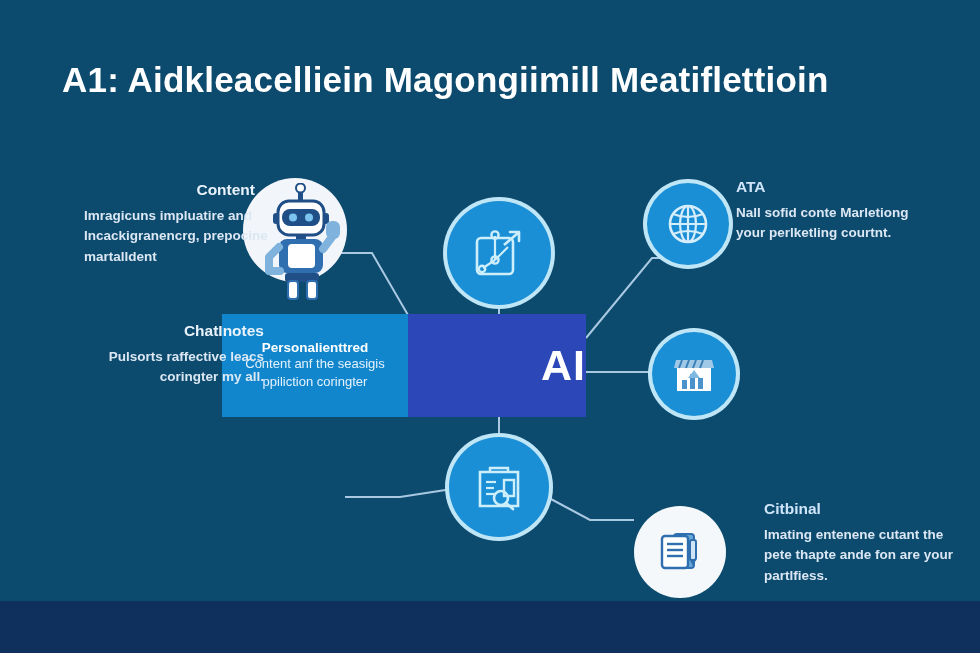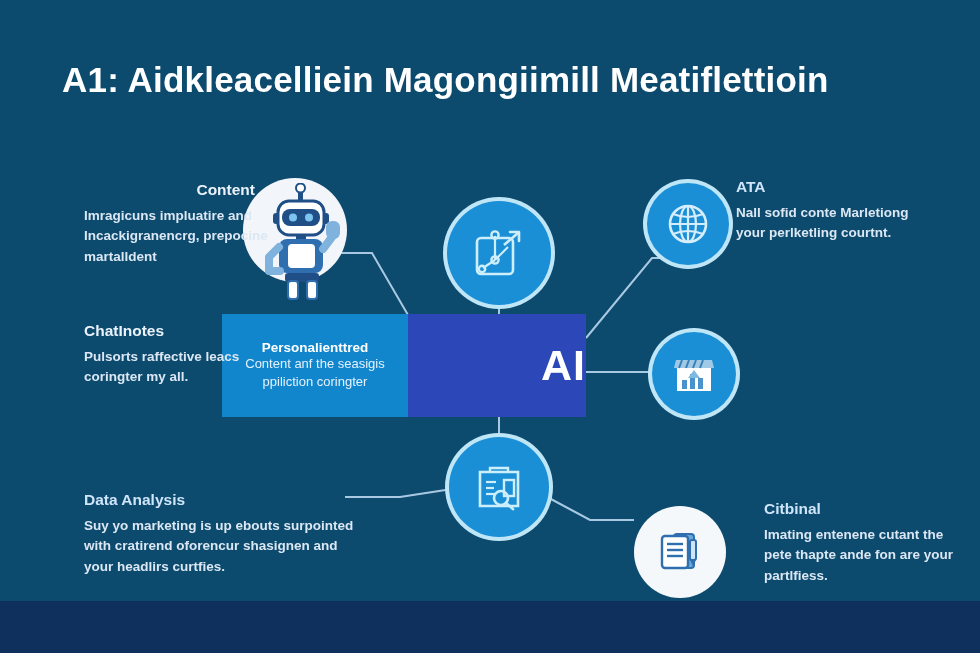--- a/index.html
+++ b/index.html
@@ -69,21 +69,21 @@
     font-size: 13.5px;
     line-height: 1.52;
     font-weight: bold;
   }
 
   .block.left  { text-align: left; }
   .block.right { text-align: left; }
 
   #block-chatbots     { left: 84px;  top: 181px; width: 215px; }
   #block-chatbots .bhead { text-align: right; padding-right: 44px; }
-  #block-chatnotes    { left: 84px;  top: 322px; width: 180px; }
+  #block-chatnotes    { left: 84px;  top: 322px; width: 180px; text-align: right; }
   #block-dataanalysis { left: 84px;  top: 491px; width: 270px; }
 
   #block-ata      { left: 736px; top: 178px; width: 200px; }
   #block-churss   { left: 752px; top: 325px; width: 185px; }
   #block-citbinal { left: 764px; top: 500px; width: 195px; }
 
   
   .panel {
     position: absolute;
     z-index: 4;
@@ -316,24 +316,20 @@
   <div class="block left" id="block-chatbots">
     <div class="bhead">Content</div>
     <div class="bbody">Imragicuns impluatire and Incackigranencrg, prepocine martalldent</div>
   </div>
 
   <div class="block left" id="block-chatnotes">
     <div class="bhead">ChatInotes</div>
     <div class="bbody">Pulsorts raffective leacs coringter my all.</div>
   </div>
 
-  <div class="block left accent" id="block-dataanalysis">
-    <div class="bhead">Data Analysis</div>
-    <div class="bbody">Suy yo marketing is up ebouts surpointed with cratirend oforencur shasignen and your headlirs curtfies.</div>
-  </div>
 
   <div class="block right accent" id="block-ata">
     <div class="bhead">ATA</div>
     <div class="bbody">Nall sofid conte Marletiong your perlketling courtnt.</div>
   </div>
 
   <div class="block right accent" id="block-churss">
   </div>
 
   <div class="block right accent" id="block-citbinal">

